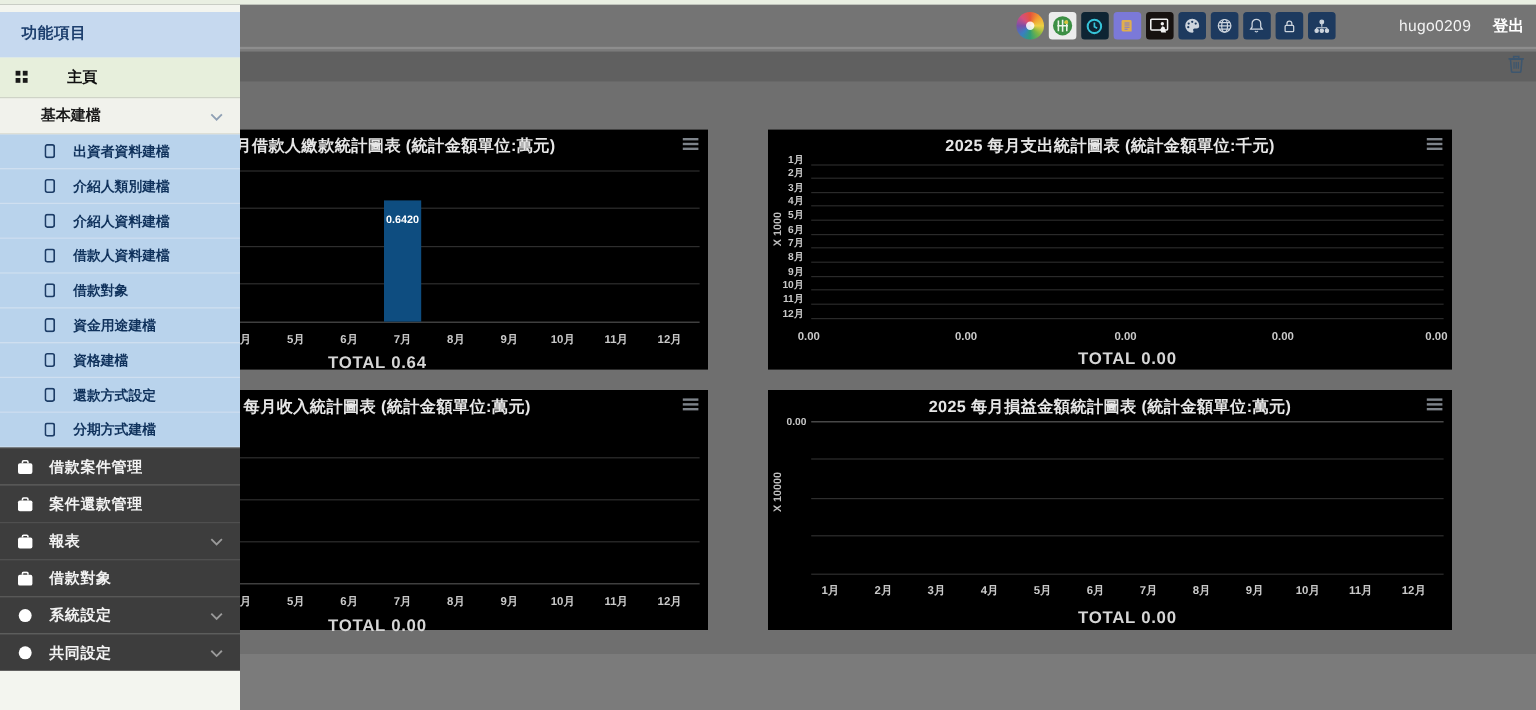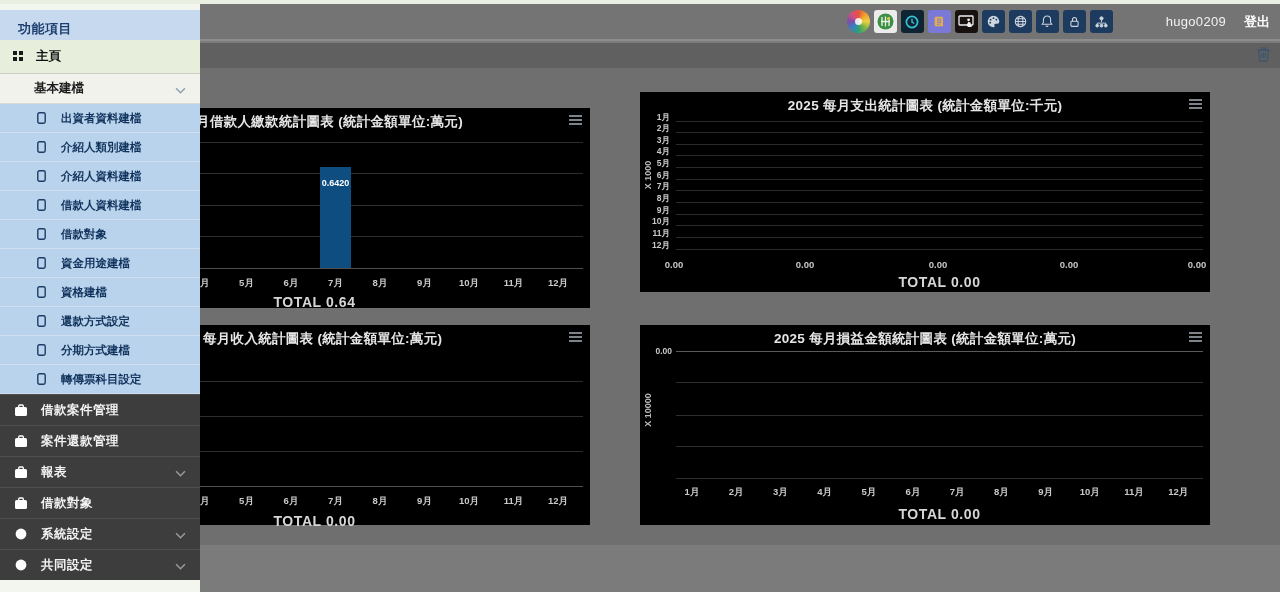--- a/index.html
+++ b/index.html
@@ -24,24 +24,24 @@
   .tile.boardt { background:#171210; }
   .topbar .user { color:#f2f2f2; font-size:13px; margin-left:16px; letter-spacing:.3px;padding-left:37px; }
   .topbar .logout { color:#ffffff; font-size:13px; font-weight:bold; margin-left:18px; cursor:pointer; text-decoration:none; }
   .secondbar { position:absolute; left:0; top:43px; width:1280px; height:25px; background:#606060;
                display:flex; align-items:center; justify-content:flex-end; padding-right:9px; z-index:3; }
   .content-bg { position:absolute; left:0; top:68px; width:1280px; height:477px; background:#6f6f6f; z-index:0; }
 
   
   .sidebar { position:absolute; left:0; top:4px; width:200px; height:588px; background:#f3f5ef;
              z-index:10; overflow:hidden; padding-top:6px; }
-  .sb-header { height:30px; background:#c6d9ef; color:#1d3f6e; font-size:13px; font-weight:bold;
-               line-height:38px; padding-left:18px; letter-spacing:.5px; }
+  .sb-header { height:38px; background:#c6d9ef; color:#1d3f6e; font-size:13px; font-weight:bold;
+               line-height:38px; padding-left:18px; letter-spacing:.5px;font-family:Liberation Mono, monospace; }
   .sb-home { height:34px; background:#e7efdc; border-bottom:1px solid #c9cdc2; display:flex;
-             align-items:center; padding-left:13px; cursor:pointer; }
+             align-items:center; padding-left:13px; cursor:pointer;gap:20px; }
   .grid-icon { width:11px; height:11px; display:grid; grid-template-columns:4px 4px; grid-template-rows:4px 4px;
                gap:2px; margin-right:12px; }
   .grid-icon i { background:#1a1a1a; display:block; }
   .sb-home span.lbl { font-size:12.5px; font-weight:bold; color:#111; }
   .sb-group { height:30px; background:#f1f2ec; border-bottom:1px solid #d8dad0; display:flex;
               align-items:center; padding:0 14px 0 34px; cursor:pointer; }
   .sb-group span.lbl { font-size:12.5px; font-weight:bold; color:#1c1c1c; flex:1; }
   .chev { color:#8fa0b4; flex:0 0 auto; }
   .sb-sub { height:29px; background:#b9d3ec; border-bottom:1px solid #cfdff0; display:flex;
             align-items:center; padding-left:37px; cursor:pointer; }
@@ -95,21 +95,21 @@
       <div class="ax" style="left: 253px; width: 36px; top: 169px;">6月</div>
       <div class="ax" style="left: 297.5px; width: 36px; top: 169px;">7月</div>
       <div class="ax" style="left: 342px; width: 36px; top: 169px;">8月</div>
       <div class="ax" style="left: 386.5px; width: 36px; top: 169px;">9月</div>
       <div class="ax" style="left: 431px; width: 36px; top: 169px;">10月</div>
       <div class="ax" style="left: 475.5px; width: 36px; top: 169px;">11月</div>
       <div class="ax" style="left: 520px; width: 36px; top: 169px;">12月</div>
       <div class="bar" style="left: 300px; width: 31px; top: 58.885px; height: 101.115px; background: rgb(14, 77, 128);"></div>
       <div class="barlabel" style="left: 290.5px; width: 50px; top: 45.885px; margin-top: 24px;">0.6420</div>
     </div>
-    <div class="panel" style="left: 640px; top: 92px; padding-left: 36px;">
+    <div class="panel" style="left: 640px; top: 108px; padding-left: 36px;">
       <div class="ct">2025 每月支出統計圖表 (統計金額單位:千元)</div>
       <div class="burger">
         <i></i>
         <i></i>
         <i></i>
       </div>
       <div class="total" style="left: 36px; width: 527px; top: 182px;">TOTAL 0.00</div>
       <div class="axr" style="left: 6px; width: 24px; top: 19.5px;">1月</div>
       <div class="gl" style="left: 36px; width: 527px; top: 28.5px; background: rgb(42, 42, 42);"></div>
       <div class="axr" style="left: 6px; width: 24px; top: 31.15px;">2月</div>
@@ -353,26 +353,20 @@
           <rect x="0.8" y="0.8" width="7.4" height="10.4" rx="1.6" fill="none" stroke="#1c3c66" stroke-width="1.4"></rect>
         </svg>
         <span class="lbl">還款方式設定</span>
       </div>
       <div class="sb-sub">
         <svg width="9" height="12" viewBox="0 0 9 12">
           <rect x="0.8" y="0.8" width="7.4" height="10.4" rx="1.6" fill="none" stroke="#1c3c66" stroke-width="1.4"></rect>
         </svg>
         <span class="lbl">分期方式建檔</span>
       </div>
-      <div class="sb-sub">
-        <svg width="9" height="12" viewBox="0 0 9 12">
-          <rect x="0.8" y="0.8" width="7.4" height="10.4" rx="1.6" fill="none" stroke="#1c3c66" stroke-width="1.4"></rect>
-        </svg>
-        <span class="lbl">轉傳票科目設定</span>
-      </div>
     </div>
   <div id="darkItems">
       <div class="sb-dark">
         <span class="ic">
           <svg width="14" height="13" viewBox="0 0 14 13">
             <path d="M4.7 3 v-1 a1 1 0 0 1 1-1 h2.6 a1 1 0 0 1 1 1 v1" fill="none" stroke="#fff" stroke-width="1.3"></path>
             <rect x="1" y="3" width="12" height="9" rx="1.6" fill="#fff"></rect>
           </svg>
         </span>
         <span class="lbl">借款案件管理</span>

